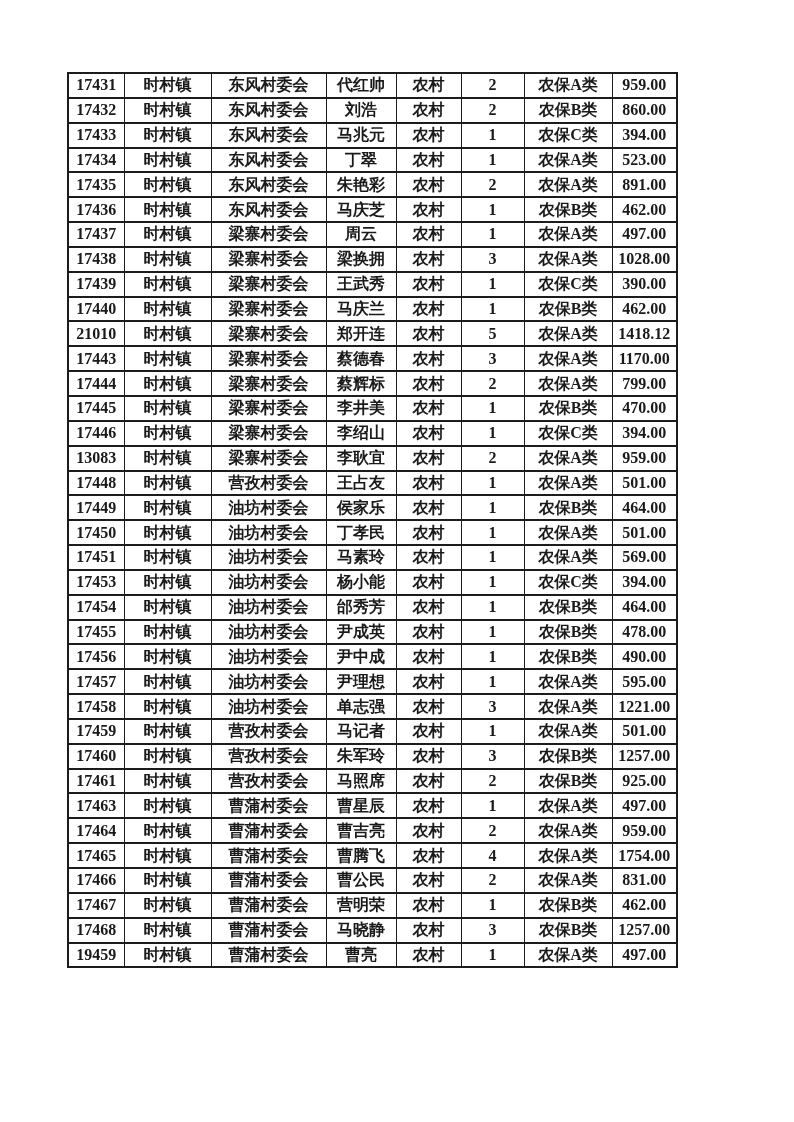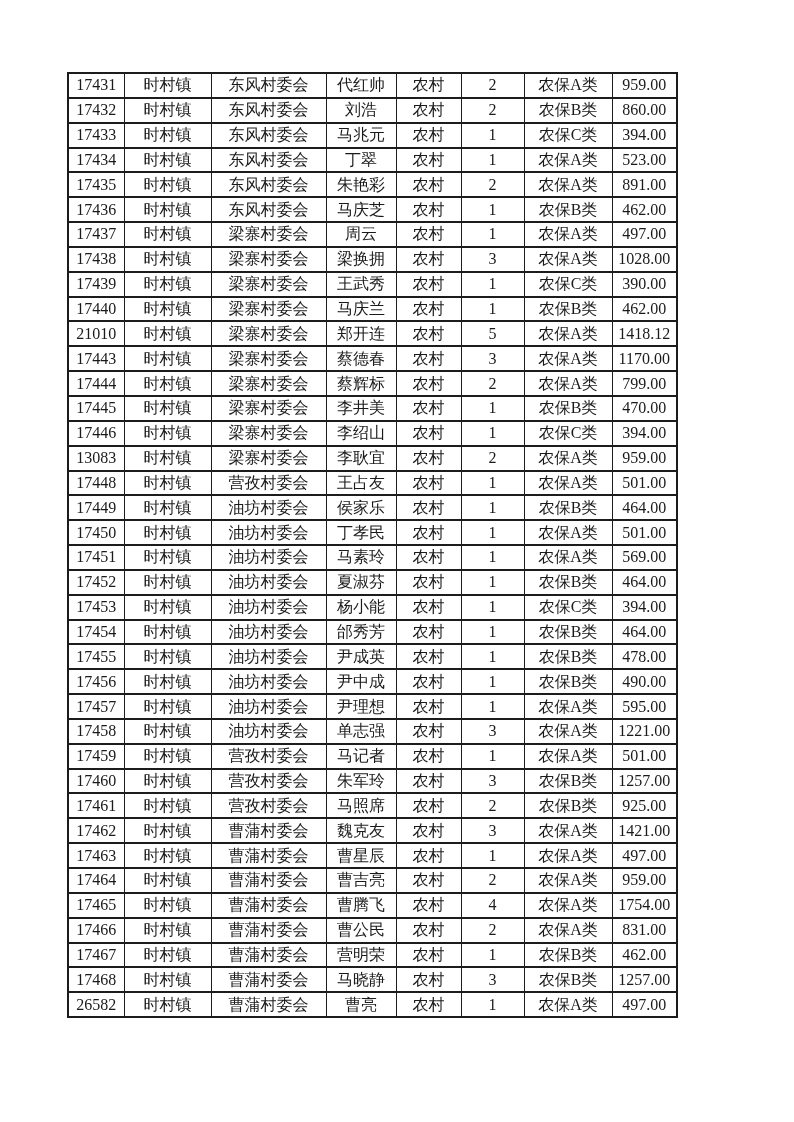--- a/index.html
+++ b/index.html
@@ -8,20 +8,21 @@
     height: 1122px;
     background: #ffffff;
     font-family: "Liberation Serif", "DejaVu Serif", serif;
   }
   .page {
     position: relative;
     width: 794px;
     height: 1122px;
     background: #ffffff;
     overflow: hidden;
+    font-weight: bold;
   }
   table.records {
     position: absolute;
     left: 67px;
     top: 72px;
     width: 609px;
     border-collapse: collapse;
     table-layout: fixed;
     border: 2px solid #1c1c1c;
   }
@@ -261,30 +262,20 @@
           <td>17451</td>
           <td>时村镇</td>
           <td>油坊村委会</td>
           <td>马素玲</td>
           <td>农村</td>
           <td>1</td>
           <td>农保A类</td>
           <td>569.00</td>
         </tr>
         <tr>
-          <td>17452</td>
-          <td>时村镇</td>
-          <td>油坊村委会</td>
-          <td>夏淑芬</td>
-          <td>农村</td>
-          <td>1</td>
-          <td>农保B类</td>
-          <td>464.00</td>
-        </tr>
-        <tr>
           <td>17453</td>
           <td>时村镇</td>
           <td>油坊村委会</td>
           <td>杨小能</td>
           <td>农村</td>
           <td>1</td>
           <td>农保C类</td>
           <td>394.00</td>
         </tr>
         <tr>
@@ -361,91 +352,81 @@
           <td>17461</td>
           <td>时村镇</td>
           <td>营孜村委会</td>
           <td>马照席</td>
           <td>农村</td>
           <td>2</td>
           <td>农保B类</td>
           <td>925.00</td>
         </tr>
         <tr>
-          <td>17462</td>
-          <td>时村镇</td>
-          <td>曹蒲村委会</td>
-          <td>魏克友</td>
+          <td>17463</td>
+          <td>时村镇</td>
+          <td>曹蒲村委会</td>
+          <td>曹星辰</td>
+          <td>农村</td>
+          <td>1</td>
+          <td>农保A类</td>
+          <td>497.00</td>
+        </tr>
+        <tr>
+          <td>17464</td>
+          <td>时村镇</td>
+          <td>曹蒲村委会</td>
+          <td>曹吉亮</td>
+          <td>农村</td>
+          <td>2</td>
+          <td>农保A类</td>
+          <td>959.00</td>
+        </tr>
+        <tr>
+          <td>17465</td>
+          <td>时村镇</td>
+          <td>曹蒲村委会</td>
+          <td>曹腾飞</td>
+          <td>农村</td>
+          <td>4</td>
+          <td>农保A类</td>
+          <td>1754.00</td>
+        </tr>
+        <tr>
+          <td>17466</td>
+          <td>时村镇</td>
+          <td>曹蒲村委会</td>
+          <td>曹公民</td>
+          <td>农村</td>
+          <td>2</td>
+          <td>农保A类</td>
+          <td>831.00</td>
+        </tr>
+        <tr>
+          <td>17467</td>
+          <td>时村镇</td>
+          <td>曹蒲村委会</td>
+          <td>营明荣</td>
+          <td>农村</td>
+          <td>1</td>
+          <td>农保B类</td>
+          <td>462.00</td>
+        </tr>
+        <tr>
+          <td>17468</td>
+          <td>时村镇</td>
+          <td>曹蒲村委会</td>
+          <td>马晓静</td>
           <td>农村</td>
           <td>3</td>
-          <td>农保A类</td>
-          <td>1421.00</td>
-        </tr>
-        <tr>
-          <td>17463</td>
-          <td>时村镇</td>
-          <td>曹蒲村委会</td>
-          <td>曹星辰</td>
-          <td>农村</td>
-          <td>1</td>
-          <td>农保A类</td>
-          <td>497.00</td>
-        </tr>
-        <tr>
-          <td>17464</td>
-          <td>时村镇</td>
-          <td>曹蒲村委会</td>
-          <td>曹吉亮</td>
-          <td>农村</td>
-          <td>2</td>
-          <td>农保A类</td>
-          <td>959.00</td>
-        </tr>
-        <tr>
-          <td>17465</td>
-          <td>时村镇</td>
-          <td>曹蒲村委会</td>
-          <td>曹腾飞</td>
-          <td>农村</td>
-          <td>4</td>
-          <td>农保A类</td>
-          <td>1754.00</td>
-        </tr>
-        <tr>
-          <td>17466</td>
-          <td>时村镇</td>
-          <td>曹蒲村委会</td>
-          <td>曹公民</td>
-          <td>农村</td>
-          <td>2</td>
-          <td>农保A类</td>
-          <td>831.00</td>
-        </tr>
-        <tr>
-          <td>17467</td>
-          <td>时村镇</td>
-          <td>曹蒲村委会</td>
-          <td>营明荣</td>
-          <td>农村</td>
-          <td>1</td>
-          <td>农保B类</td>
-          <td>462.00</td>
-        </tr>
-        <tr>
-          <td>17468</td>
-          <td>时村镇</td>
-          <td>曹蒲村委会</td>
-          <td>马晓静</td>
-          <td>农村</td>
-          <td>3</td>
           <td>农保B类</td>
           <td>1257.00</td>
         </tr>
         <tr>
-          <td>26582</td>
+          <td>19459</td>
           <td>时村镇</td>
           <td>曹蒲村委会</td>
           <td>曹亮</td>
           <td>农村</td>
           <td>1</td>
           <td>农保A类</td>
           <td>497.00</td>
         </tr>
       </tbody>
   </table>

